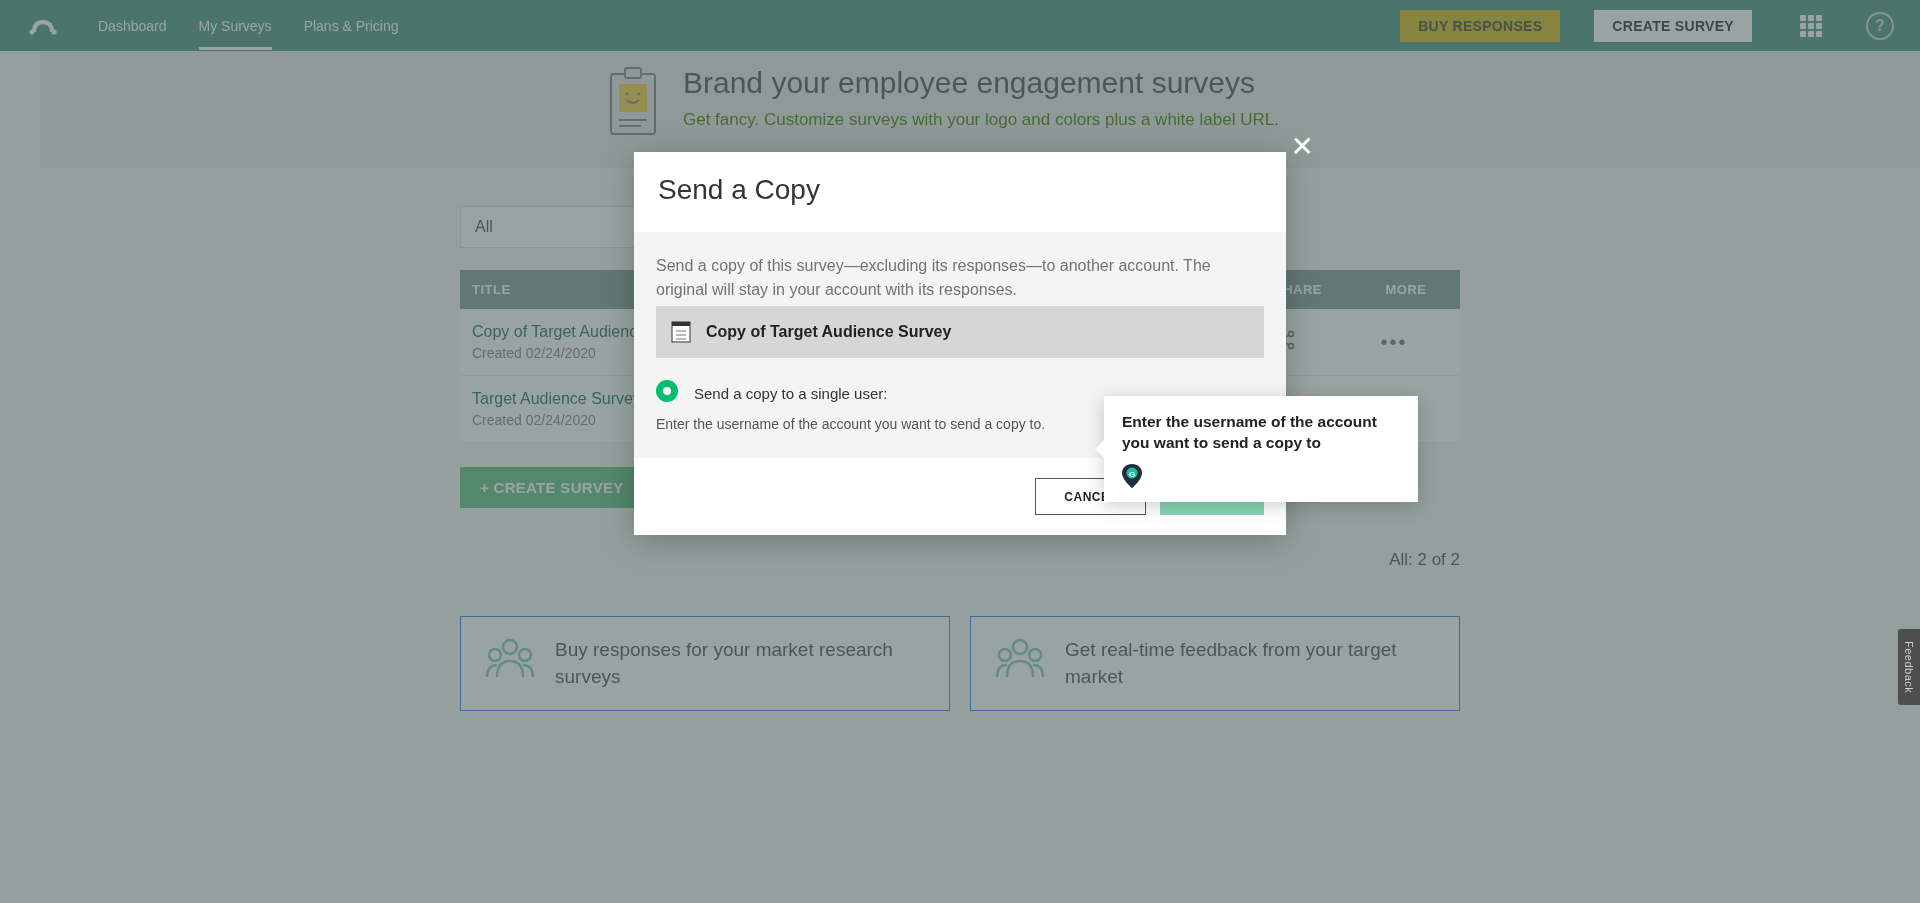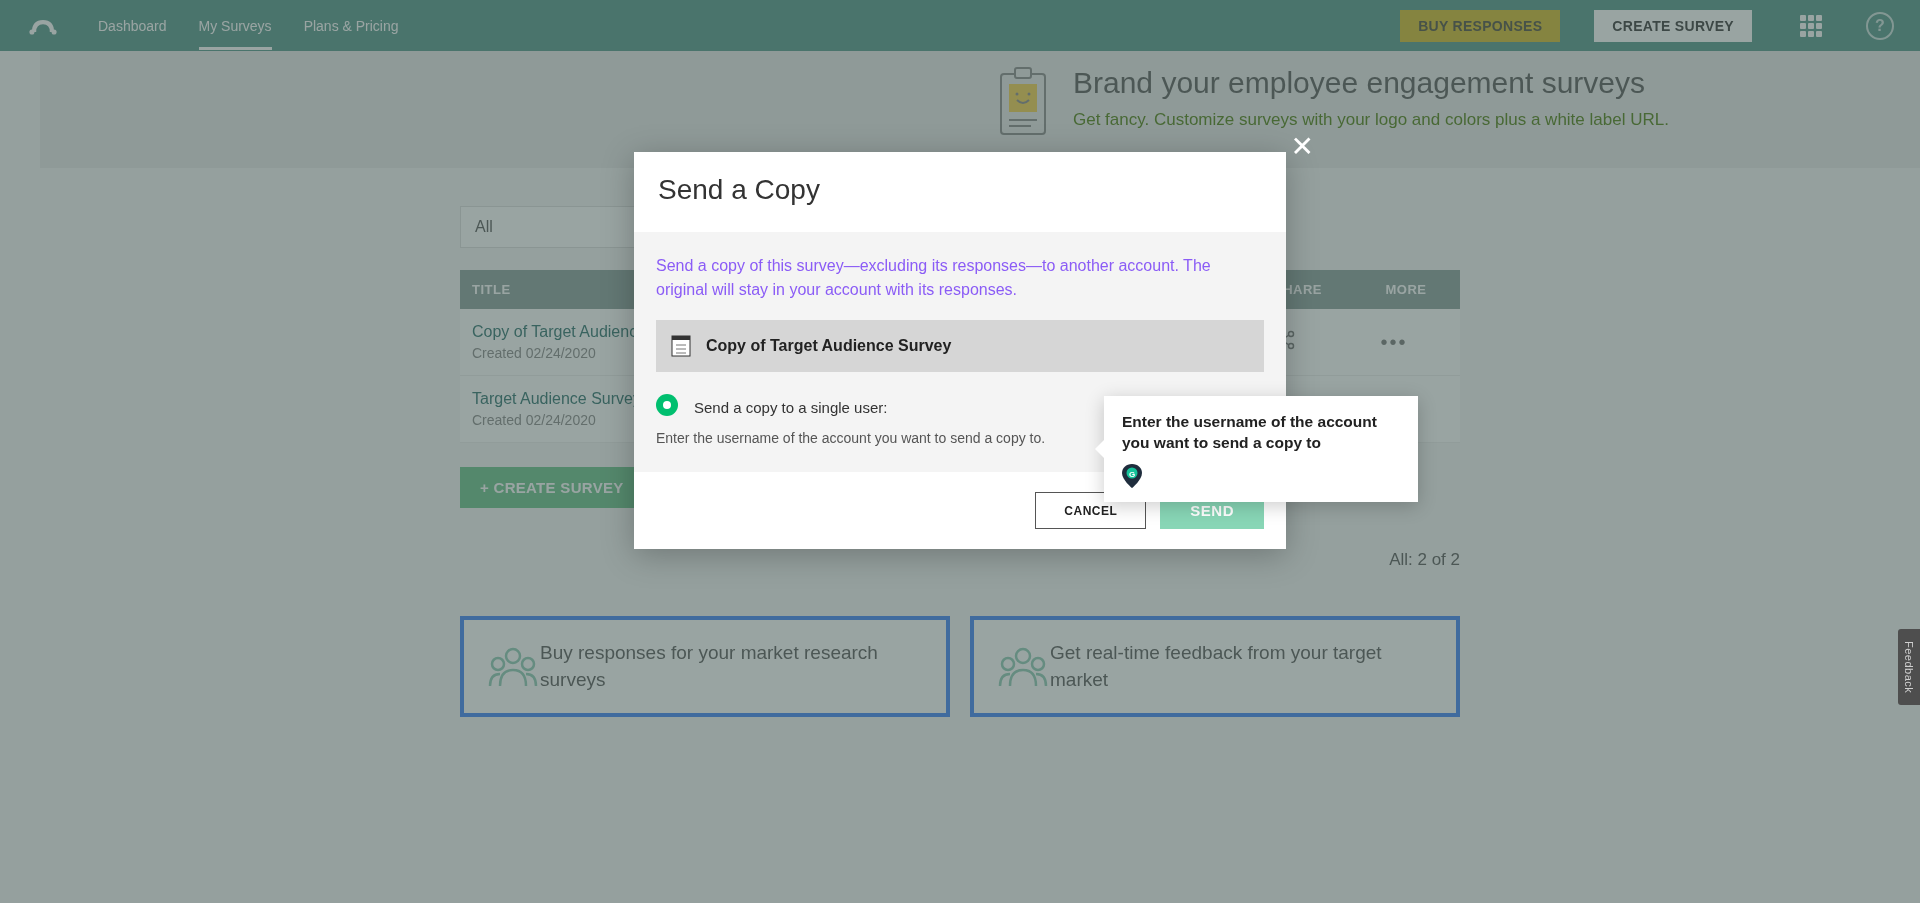--- a/index.html
+++ b/index.html
@@ -27,21 +27,21 @@
   .nav-item { color: #fff; font-size: 14px; font-weight: 500; cursor: pointer; padding: 16px 0; position: relative; }
   .nav-item.active::after { content:""; position:absolute; bottom:0; left:0; right:0; height:3px; background:#fff; }
   .header-spacer { flex: 1; }
   .btn-buy { background:#d2b827; color:#4a4a3a; padding: 8px 18px; font-size:14px; font-weight:700; border:none; cursor:pointer; letter-spacing:0.3px; }
   .btn-create { background:#fff; color:#333; padding:8px 18px; font-size:14px; font-weight:600; border:none; cursor:pointer; margin-left:14px; letter-spacing:0.3px;}
   .grid-icon { width:22px; height:22px; margin-left:28px; display:grid; grid-template-columns:repeat(3,1fr); grid-template-rows:repeat(3,1fr); gap:2px; cursor:pointer;}
   .grid-icon span { background:#fff; border-radius:1px; }
   .help-icon { width:28px; height:28px; margin-left:24px; border:2.5px solid #cde3de; border-radius:50%; display:flex; align-items:center; justify-content:center; color:#cde3de; font-weight:700; font-size:16px; cursor:pointer;}
   
   
-  .promo { background:#e8e8e8; padding: 15px 0 30px; display:flex; justify-content:flex-end;margin-left:40px; }
+  .promo { background:#e8e8e8; padding: 15px 0 30px; display:flex; justify-content:center;margin-left:40px; }
   .promo-inner { display:flex; gap:22px; width:1100px; align-items:flex-start; padding-left:175px;}
   .promo-icon { width:56px; height:72px;}
   .promo-text h2 { font-size:30px; color:#555; font-weight:500; margin-bottom:10px;}
   .promo-text p { font-size:17px; color:#4d7c0f; }
 
   
   .content { padding: 38px 0 0; display:flex; justify-content:center;}
   .content-inner { width: 1000px; }
   .filter-box { background:#fff; border:1px solid #ddd; padding:11px 14px; width:190px; font-size:16px; color:#555;}
   .table { margin-top:22px; }
@@ -51,34 +51,34 @@
   .trow { background:#fff; display:flex; border-bottom:1px solid #eee; padding:14px 12px; align-items:center;}
   .trow .title { flex:1; }
   .trow .title a { color:#2a6f6b; font-size:16px; font-weight:500; text-decoration:none; }
   .trow .title .meta { color:#888; font-size:14px; margin-top:4px;}
   .icon-cell { width:108px; text-align:center; color:#888;}
   .btn-create-survey { margin-top:24px; background:#66c088; color:#fff; border:none; padding:12px 20px; font-size:15px; font-weight:600; cursor:pointer; letter-spacing:0.3px;}
   .count-row { margin-top:42px; text-align:right; color:#555; font-size:17px;}
 
   
   .cards-row { display:flex; gap:20px; margin-top:46px; }
-  .card { flex:1; background:#fff; border:4px solid #3b82f6; padding:20px 22px; display:flex; align-items:center;}
+  .card { flex:1; background:#fff; border:1px solid #3b82f6; padding:20px 22px; display:flex; gap:18px; align-items:flex-start;}
   .card svg { flex-shrink:0; }
   .card-text h3 { color:#555; font-size:19px; font-weight:400; line-height:1.4;}
 
   
   .overlay { position:absolute; inset:0; background:rgba(70,90,86,0.55); }
 
   
   .modal { position:absolute; left:50%; top:152px; transform:translateX(-50%); width:652px; background:#fff; box-shadow:0 6px 30px rgba(0,0,0,0.25); }
   .modal-close { position:absolute; right:-28px; top:-22px; color:#fff; font-size:28px; cursor:pointer; font-weight:300;}
   .modal-header { padding: 22px 24px 26px; }
   .modal-header h1 { font-size:28px; color:#333; font-weight:400; }
   .modal-body { background:#f4f4f4; padding:22px 22px 26px; }
-  .modal-desc { font-size:16px; color:#8b5cf6; line-height:1.5; margin-bottom:18px;}
+  .modal-desc { font-size:16px; color:#737373; line-height:1.5; margin-bottom:4px;}
   .survey-chip { background:#d6d6d6; padding:14px 14px; display:flex; align-items:center; gap:14px; }
   .survey-chip .survey-name { font-size:16px; font-weight:600; color:#222;}
   .doc-icon { width:22px; height:24px; }
   .radio-row { display:flex; align-items:flex-end; gap:16px; margin-top:22px; margin-bottom:14px;}
   .radio { width:22px; height:22px; border-radius:50%; background:#00bf6f; display:flex; align-items:center; justify-content:center;}
   .radio-inner { width:8px; height:8px; background:#fff; border-radius:50%; }
   .radio-label { font-size:15px; color:#333;}
   .username-input { width:100%; padding:11px 12px; font-size:16px; border:1.5px solid #2aa6c8; outline:none; color:#333;}
   .username-input::placeholder { color:#888; }
   .hint { font-size:14px; color:#555; margin-top:10px;}

